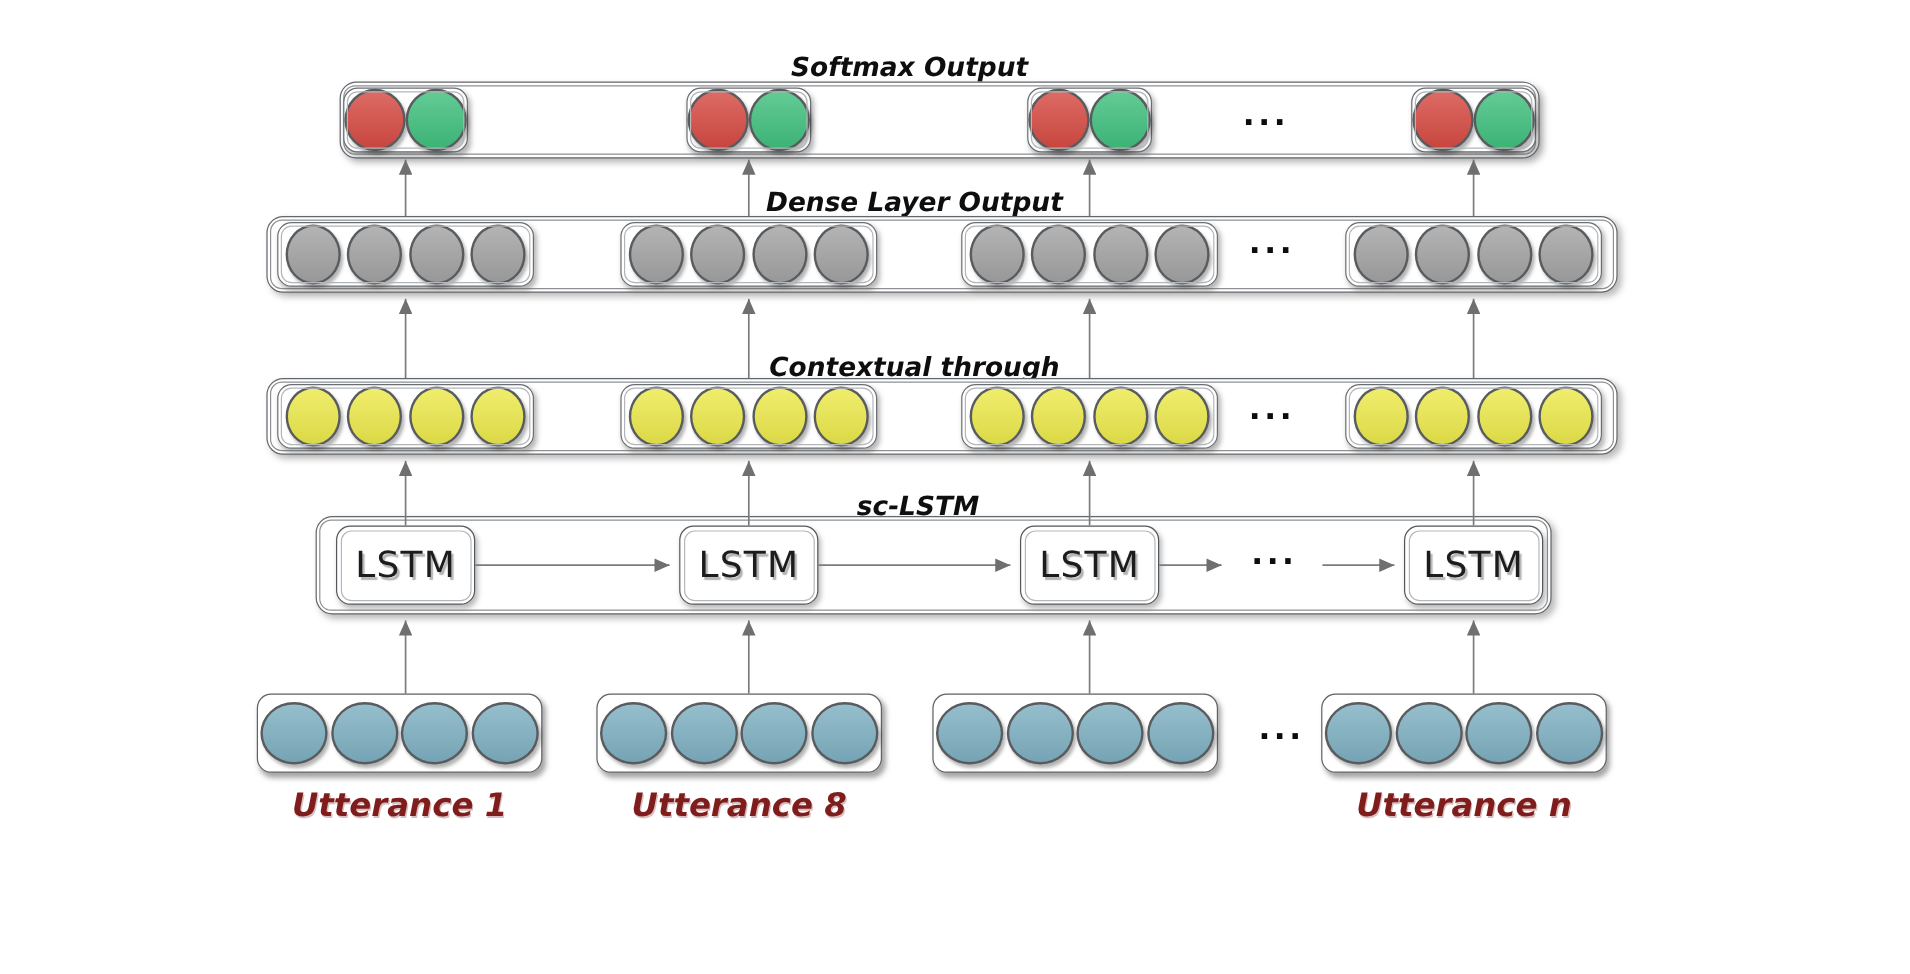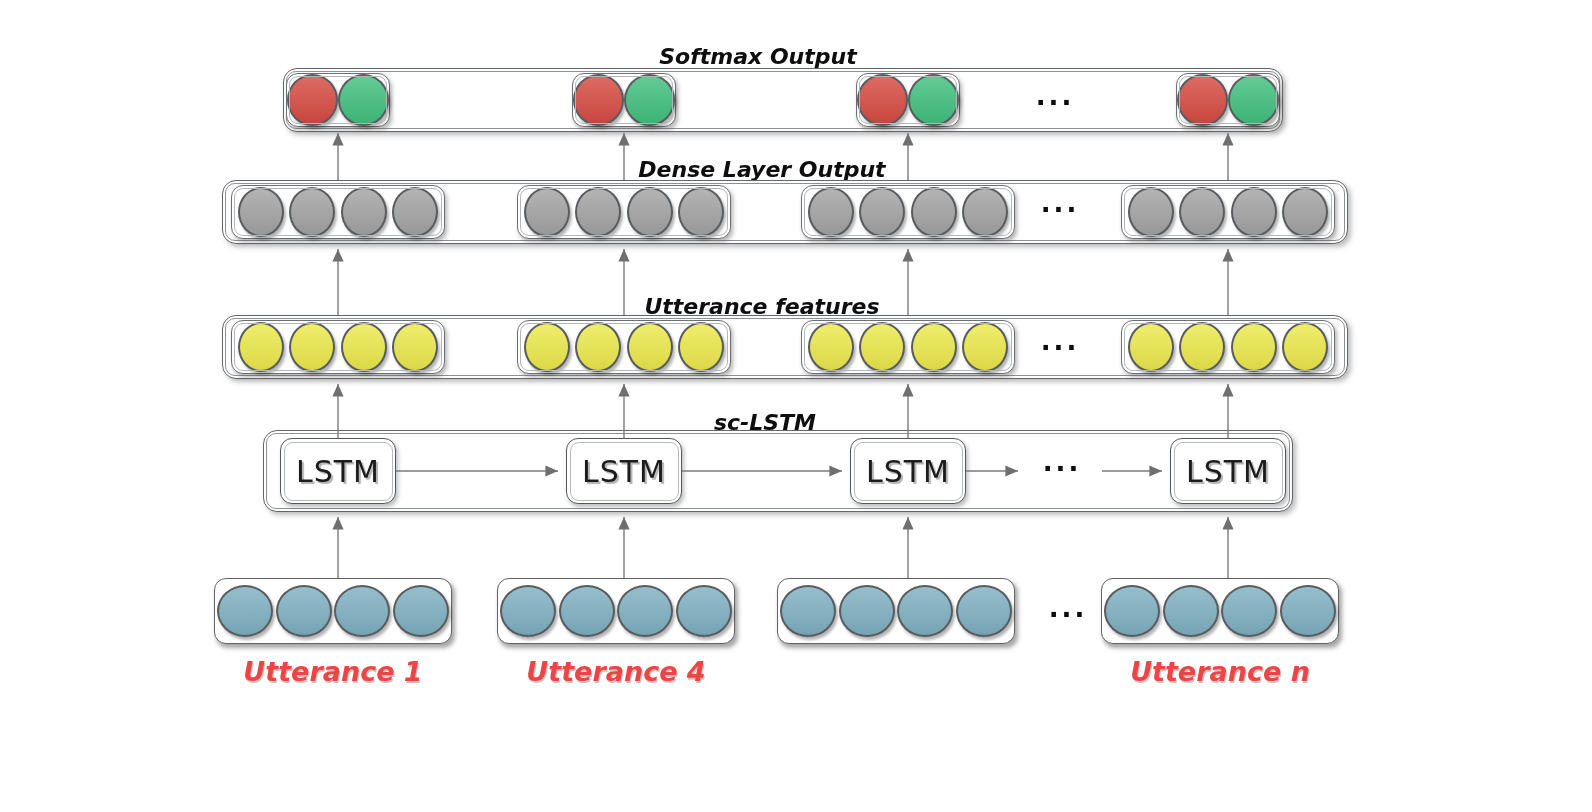--- a/index.html
+++ b/index.html
@@ -10,21 +10,21 @@
 
   
   .row-label {
     position:absolute; text-align:center;
     font-style:italic; font-weight:bold; font-size:22px; color:#0e0e0e;
     letter-spacing:0px;
     margin-top:12px;
   }
   .utt-label {
     position:absolute; text-align:center;
-    font-style:italic; font-weight:bold; font-size:27px; color:#ef4444;
+    font-style:italic; font-weight:bold; font-size:27px; color:#7f1d1d;
     text-shadow:1px 1.5px 0 rgba(100,0,0,0.25);
   }
 
   
   .rowbox, .grp, .pair, .lstmbox, .ubox {
     position:absolute; background:#ffffff; box-sizing:border-box;
   }
   .rowbox {
     border:1.5px solid #63666a; border-radius:14px;
     box-shadow:3px 3px 5px rgba(110,110,110,0.45);
@@ -87,21 +87,21 @@
     line-height:33px;
   }
 </style>
 </head>
 <body>
 
 <div id="canvas">
 
   <div class="row-label" style="left:558px; top:32px; width:400px;">Softmax Output</div>
   <div class="row-label" style="left:562px; top:145px; width:400px;">Dense Layer Output</div>
-  <div class="row-label" style="left:562px; top:282px; width:400px;">Utterance features</div>
+  <div class="row-label" style="left:562px; top:282px; width:400px;">Contextual through</div>
   <div class="row-label" style="left:615px; top:398px; width:300px;">sc-LSTM</div>
 
   <div class="rowbox" style="left:283px; top:68px; width:1000px; height:64px;"></div>
   <div class="pair" style="left:286px; top:73px; width:104px; height:54px;">
       <span class="dot" style="background-color: rgb(214, 75, 67);"></span>
       <span class="dot" style="background-color: rgb(65, 192, 126);"></span>
     </div>
   <div class="pair" style="left:572px; top:73px; width:104px; height:54px;">
       <span class="dot" style="background-color: rgb(214, 75, 67);"></span>
       <span class="dot" style="background-color: rgb(65, 192, 126);"></span>
@@ -197,21 +197,21 @@
     </div>
   <div class="ubox" style="left:1101px; top:578px; width:238px; height:66px;">
       <span class="dot" style="background-color: rgb(127, 176, 194);"></span>
       <span class="dot" style="background-color: rgb(127, 176, 194);"></span>
       <span class="dot" style="background-color: rgb(127, 176, 194);"></span>
       <span class="dot" style="background-color: rgb(127, 176, 194);"></span>
     </div>
   <div class="dots" style="left:1038px; top:590px;">...</div>
 
   <div class="utt-label" style="left:203px; top:656px; width:260px;">Utterance 1</div>
-  <div class="utt-label" style="left:486px; top:656px; width:260px;">Utterance 4</div>
+  <div class="utt-label" style="left:486px; top:656px; width:260px;">Utterance 8</div>
   <div class="utt-label" style="left:1090px; top:656px; width:260px;">Utterance n</div>
 
   <svg id="arrows" width="1592" height="812">
     <defs>
       <marker id="ah" viewBox="0 0 10 8" refX="9" refY="4" markerWidth="10" markerHeight="8" orient="auto">
         <path d="M0,0 L9,4 L0,8 Z" fill="#6f6f6f"></path>
       </marker>
     </defs>
     <g stroke="#7b7b7b" stroke-width="1.4" fill="none">
 

